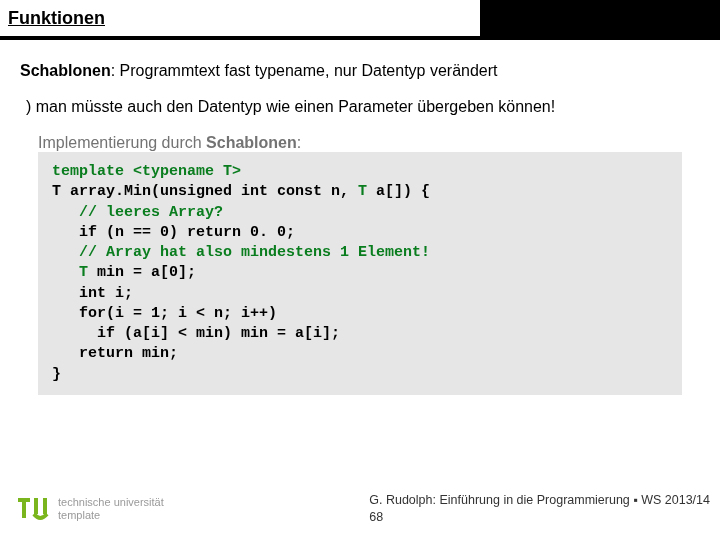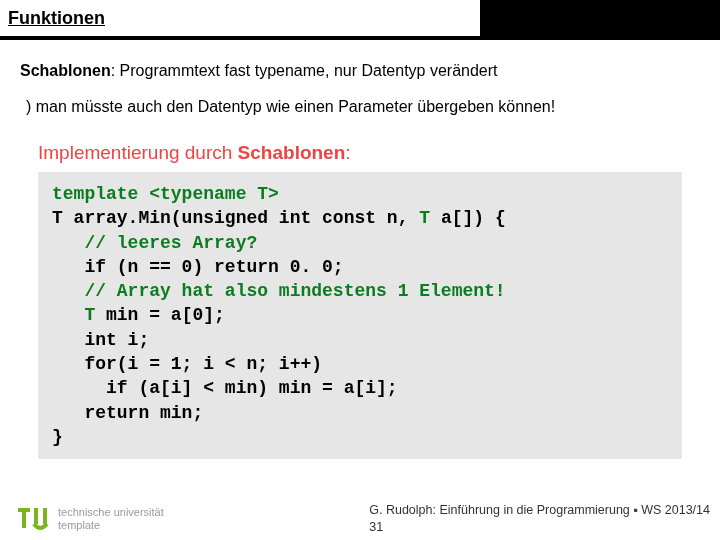--- a/index.html
+++ b/index.html
@@ -52,45 +52,45 @@
   }
   .observation {
     font-size: 16px;
     color: #000;
     margin-bottom: 18px;
   }
   .observation .bold { font-weight: bold; }
   .consequence {
     font-size: 16px;
     color: #000;
-    margin-bottom: 26px;
+    margin-bottom: 18px;
     padding-left: 6px;
   }
   .impl-label {
-    font-size: 19px;
-    color: #ef4444;
-    margin-bottom: 8px;
+    font-size: 16px;
+    color: #737373;
+    margin-bottom: 0;
     padding-left: 18px;
   }
   .impl-label .bold { font-weight: bold; }
   .code-block {
     background: #e6e6e6;
     margin: 0 18px 0 18px;
     padding: 10px 14px 10px 14px;
     font-family: "Courier New", Courier, monospace;
-    font-size: 18px;
+    font-size: 15px;
     font-weight: bold;
     line-height: 1.35;
     color: #000;
     white-space: pre;
   }
   .code-block .green { color: #0a7d1f; }
   .footer {
     position: absolute;
-    bottom: 4px;
+    bottom: 14px;
     left: 0;
     width: 100%;
     display: flex;
     align-items: flex-end;
     justify-content: space-between;
     padding: 0 10px 0 16px;
   }
   .logo {
     display: flex;
     align-items: center;
@@ -159,15 +159,15 @@
         <path d="M18 22 Q24 30 31 22" stroke="#7ab51d" stroke-width="4" fill="none"></path>
       </svg>
     </div>
     <div class="logo-text">
       <div>technische universität</div>
       <div>template</div>
     </div>
   </div>
   <div class="footer-right">
     <div>G. Rudolph: Einführung in die Programmierung ▪ WS 2013/14</div>
-    <div>31</div>
+    <div>68</div>
   </div>
 </div>
 
 </body></html>

